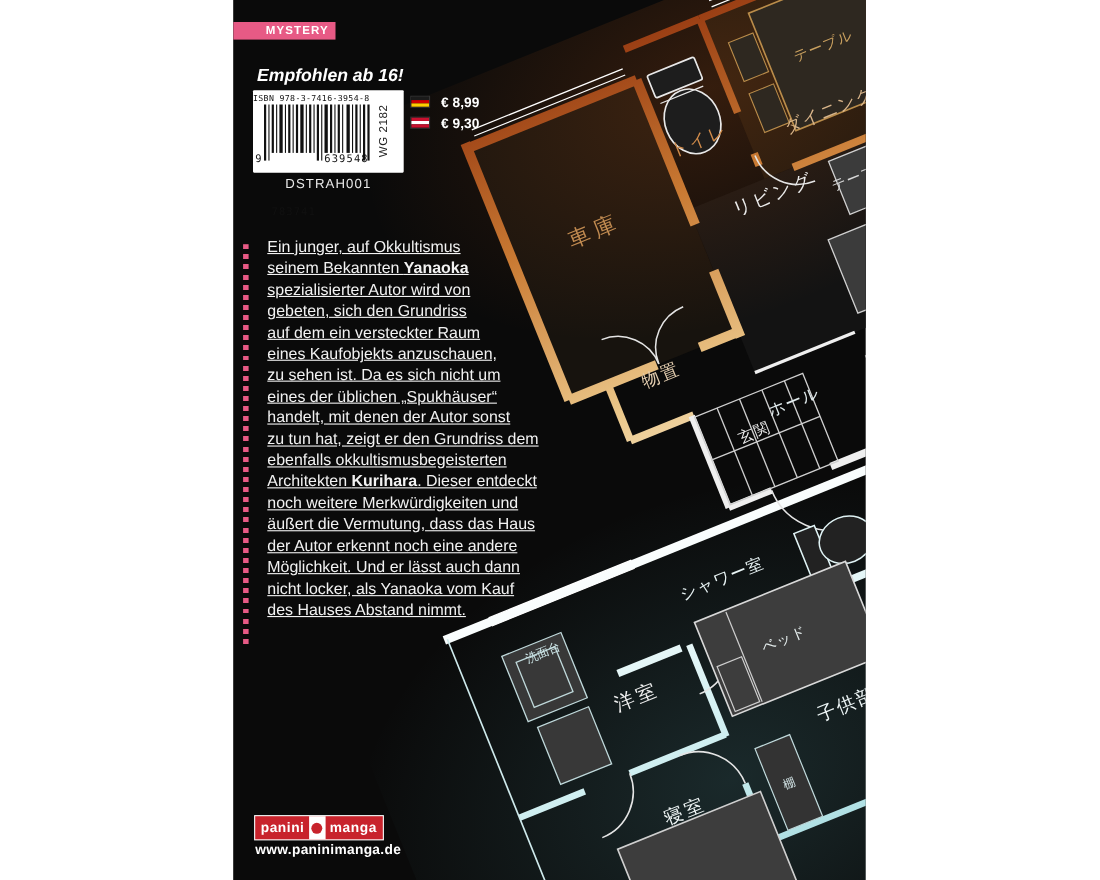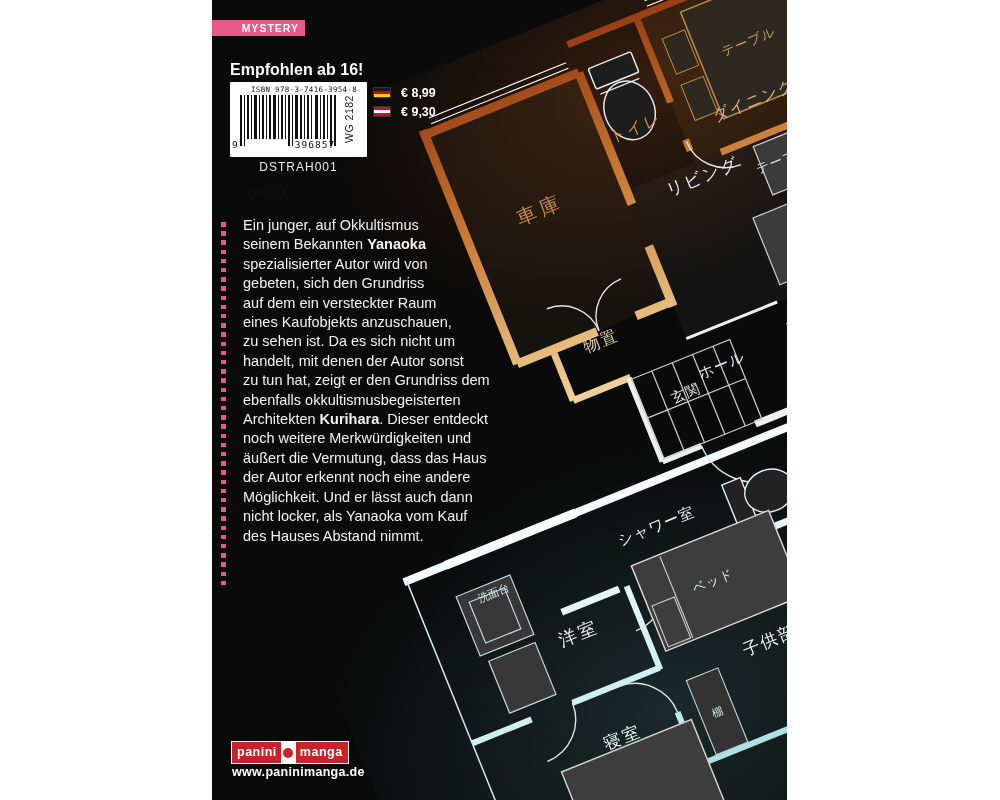--- a/index.html
+++ b/index.html
@@ -13,25 +13,25 @@
         transform:rotate(-22deg);transform-origin:450px 300px;}
   .plan svg{position:absolute;left:0;top:0;}
   #plan-labels{position:absolute;left:0;top:0;width:760px;height:860px;}
   .plan-label{position:absolute;transform:translate(-50%,-50%);
         font-family:"DejaVu Sans",sans-serif;white-space:nowrap;}
   
   .badge{position:absolute;left:0;top:20px;width:93px;height:16px;
          display:flex;align-items:center;justify-content:flex-end;
          padding-right:6px;box-sizing:border-box;text-align:center;}
   .badge span{color:#fff;font-size:10.5px;font-weight:bold;letter-spacing:1px;}
-  .age{position:absolute;left:18px;top:61px;width:137px;text-align:left;
-       color:#fff;font-weight:bold;font-size:16px;}
+  .age{position:absolute;left:18px;top:61px;width:137px;text-align:right;
+       color:#fff;font-weight:bold;font-size:16px;font-style:italic;}
   .barcode-box{position:absolute;left:18px;top:82px;width:137px;height:75px;
        background:#fff;border-radius:1px;}
-  .isbn{position:absolute;left:0;top:3px;width:127px;text-align:right;
+  .isbn{position:absolute;left:0;top:3px;width:127px;text-align:left;
        font-family:"DejaVu Sans Mono",monospace;font-size:7.5px;
        letter-spacing:.3px;color:#111;}
   #bars{position:absolute;left:10px;top:13px;width:100px;height:53px;}
   #bars div{position:absolute;top:0;background:#111;}
   .digits{position:absolute;left:10px;top:57px;width:100px;height:12px;
        font-family:"DejaVu Sans Mono",monospace;font-size:9.5px;color:#111;}
   .digits .d1{position:absolute;left:-8px;top:0;}
   .digits .d2{position:absolute;left:5px;top:0;width:44px;text-align:center;letter-spacing:1px;margin-top:48px;}
   .digits .d3{position:absolute;left:53px;top:0;width:44px;text-align:center;letter-spacing:1px;}
   .wg{position:absolute;left:82px;top:30px;width:75px;height:14px;
@@ -41,21 +41,21 @@
        color:#e9e9e9;font-size:12px;letter-spacing:1px;}
   #prices{position:absolute;left:161px;top:86px;}
   .price-row{display:flex;align-items:center;height:13px;margin-bottom:6px;}
   .flag{width:18px;height:11px;display:flex;flex-direction:column;
         border:0.5px solid #333;box-sizing:border-box;}
   .flag div{flex:1;}
   .price-row span{color:#fff;font-weight:bold;font-size:12.5px;margin-left:10px;}
   .desc-dots{position:absolute;left:9px;top:222px;width:5px;height:368px;
         background:repeating-linear-gradient(180deg,#e75a85 0 4.5px,transparent 4.5px 9.2px);}
   #desc{position:absolute;left:31px;top:216px;width:300px;color:#f2f2f2;
-        font-size:14.5px;line-height:19.4px;}
+        font-size:14.5px;line-height:19.4px;text-decoration:underline;}
   #desc .line{white-space:pre;}
   
   .logo{position:absolute;left:20px;top:742px;height:21px;display:flex;
         align-items:stretch;box-shadow:0 0 0 1px #fff;background:#c8232c;}
   .logo .p1{color:#fff;font-weight:bold;font-size:12.5px;line-height:21px;
         padding:0 4px 0 5px;letter-spacing:.5px;}
   .logo .dot-box{width:15px;background:#fff;display:flex;align-items:center;
         justify-content:center;}
   .logo .dot{width:10px;height:10px;border-radius:50%;background:#c8232c;}
   .logo .p2{color:#fff;font-weight:bold;font-size:12.5px;line-height:21px;
@@ -252,21 +252,21 @@
           <div style="left: 75px; width: 3px; height: 44px;"></div>
           <div style="left: 80px; width: 1px; height: 44px;"></div>
           <div style="left: 83px; width: 2px; height: 44px;"></div>
           <div style="left: 87px; width: 1px; height: 44px;"></div>
           <div style="left: 90px; width: 2px; height: 51px;"></div>
           <div style="left: 94px; width: 2px; height: 51px;"></div>
         </div>
       <div class="digits">
         <span class="d1">9</span>
         <span class="d2">783741</span>
-        <span class="d3">396857</span>
+        <span class="d3">639548</span>
       </div>
       <div class="wg">WG 2182</div>
     </div>
     <div class="dstrah">DSTRAH001</div>
 
     <div id="prices">
         <div class="price-row">
           <div class="flag">
             <div style="background: rgb(26, 26, 26);"></div>
             <div style="background: rgb(208, 0, 0);"></div>
@@ -286,20 +286,21 @@
 
     <div class="desc-dots" style="background: repeating-linear-gradient(rgb(231, 90, 133) 0px, rgb(231, 90, 133) 4.5px, transparent 4.5px, transparent 9.2px);"></div>
     <div id="desc">
         <div class="line"><span>Ein junger, auf Okkultismus</span></div>
         <div class="line"><span>seinem Bekannten </span><span style="font-weight: bold;">Yanaoka</span><span></span></div>
         <div class="line"><span>spezialisierter Autor wird von</span></div>
         <div class="line"><span>gebeten, sich den Grundriss</span></div>
         <div class="line"><span>auf dem ein versteckter Raum</span></div>
         <div class="line"><span>eines Kaufobjekts anzuschauen,</span></div>
         <div class="line"><span>zu sehen ist. Da es sich nicht um</span></div>
+        <div class="line"><span>eines der üblichen „Spukhäuser“</span></div>
         <div class="line"><span>handelt, mit denen der Autor sonst</span></div>
         <div class="line"><span>zu tun hat, zeigt er den Grundriss dem</span></div>
         <div class="line"><span>ebenfalls okkultismusbegeisterten</span></div>
         <div class="line"><span>Architekten </span><span style="font-weight: bold;">Kurihara</span><span>. Dieser entdeckt</span></div>
         <div class="line"><span>noch weitere Merkwürdigkeiten und</span></div>
         <div class="line"><span>äußert die Vermutung, dass das Haus</span></div>
         <div class="line"><span>der Autor erkennt noch eine andere</span></div>
         <div class="line"><span>Möglichkeit. Und er lässt auch dann</span></div>
         <div class="line"><span>nicht locker, als Yanaoka vom Kauf</span></div>
         <div class="line"><span>des Hauses Abstand nimmt.</span></div>

